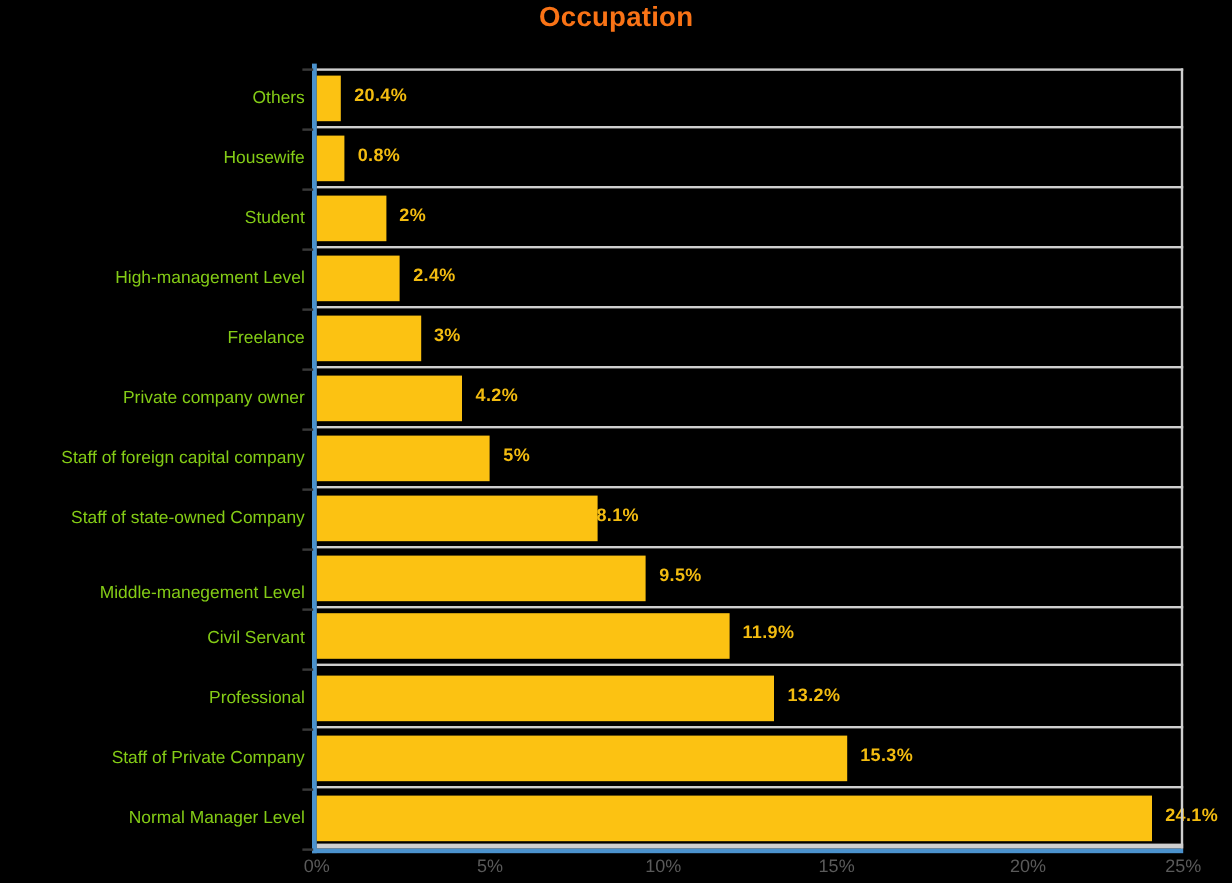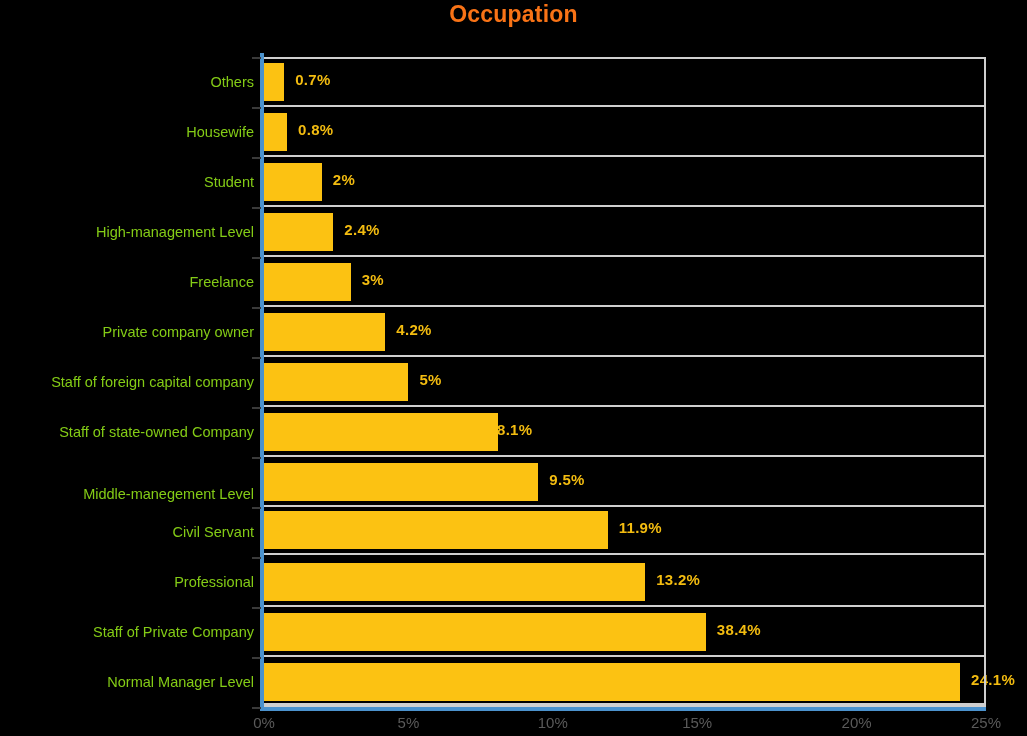--- a/index.html
+++ b/index.html
@@ -196,21 +196,21 @@
       <div class="tick-y" style="top: 607px;"></div>
       <div class="tick-y" style="top: 657px;"></div>
       <div class="tick-y" style="top: 707px;"></div>
     </div>
 
   <div class="plot-area">
     <div class="plot-border-top"></div>
     <div id="rows">
         <div class="row" style="top: 0px;">
           <div class="bar" style="width: 20.216px;"></div>
-          <div class="bar-label" style="left: 31.216px;">0.7%</div>
+          <div class="bar-label" style="left: 31.216px;">20.4%</div>
           <div class="row-sep"></div>
         </div>
         <div class="row" style="top: 50px;">
           <div class="bar" style="width: 23.104px;"></div>
           <div class="bar-label" style="left: 34.104px;">0.8%</div>
           <div class="row-sep"></div>
         </div>
         <div class="row" style="top: 100px;">
           <div class="bar" style="width: 57.76px;"></div>
           <div class="bar-label" style="left: 68.76px;">2%</div>
@@ -251,21 +251,21 @@
           <div class="bar-label" style="left: 354.672px;">11.9%</div>
           <div class="row-sep"></div>
         </div>
         <div class="row" style="top: 500px;">
           <div class="bar" style="width: 381.216px;"></div>
           <div class="bar-label" style="left: 392.216px;">13.2%</div>
           <div class="row-sep"></div>
         </div>
         <div class="row" style="top: 550px;">
           <div class="bar" style="width: 441.864px;"></div>
-          <div class="bar-label" style="left: 452.864px;">38.4%</div>
+          <div class="bar-label" style="left: 452.864px;">15.3%</div>
           <div class="row-sep"></div>
         </div>
         <div class="row" style="top: 600px;">
           <div class="bar" style="width: 696.008px;"></div>
           <div class="bar-label" style="left: 707.008px;">24.1%</div>
           <div class="row-sep"></div>
         </div>
       </div>
     <div class="plot-border-right"></div>
   </div>

